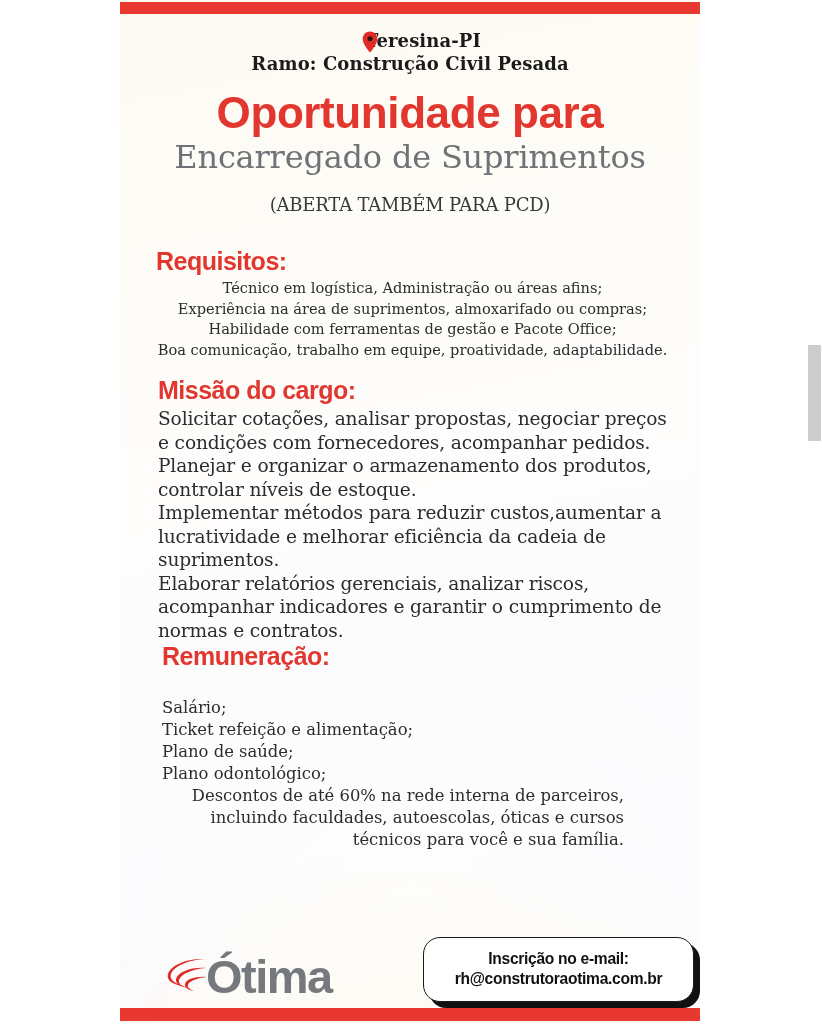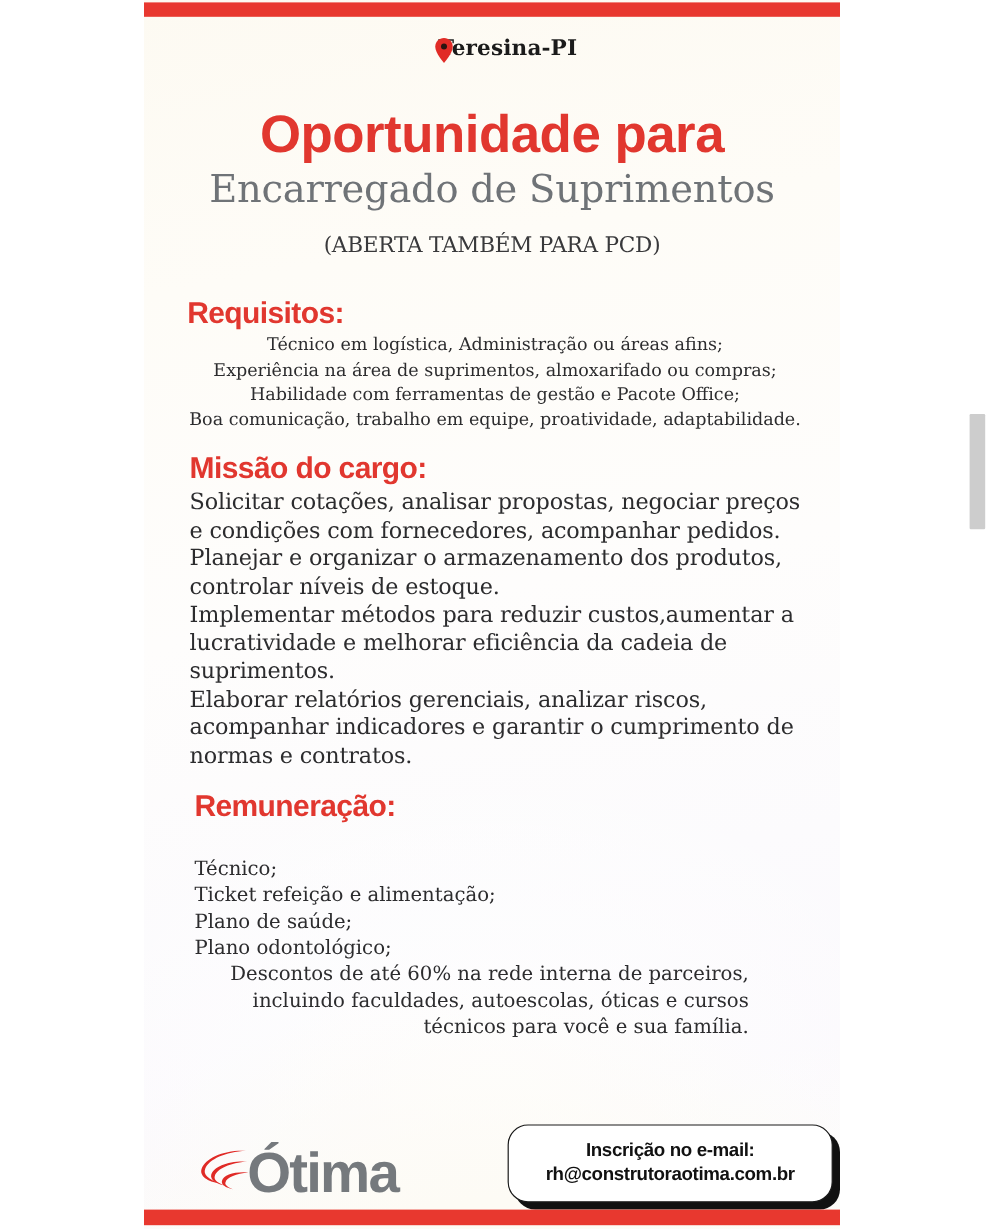--- a/index.html
+++ b/index.html
@@ -141,21 +141,21 @@
   #sec-missao .mission-list {
     margin: 2px 0 0 8px;
     padding: 0;
     list-style: none;
     font-size: 18.6px;
     line-height: 1.265;
     letter-spacing: -0.15px;
   }
 
   
-  #sec-remuneracao { top: 658px; }
+  #sec-remuneracao { top: 642px; }
   #sec-remuneracao .section-heading { margin-left: 12px; }
   #sec-remuneracao .benefit-list {
     margin: 26px 0 0 12px;
     padding: 0;
     list-style: none;
     font-size: 16.4px;
     line-height: 1.345;
   }
   #sec-remuneracao .benefit-list li.justified {
     text-align: justify;
@@ -229,20 +229,21 @@
 <div id="poster">
 
   <div class="bar-top"></div>
 
   <div id="location-block">
     <svg class="pin" viewBox="0 0 16 22">
       <path d="M8 0.6 C3.9 0.6 0.7 3.8 0.7 7.9 C0.7 13.4 8 21.4 8 21.4 C8 21.4 15.3 13.4 15.3 7.9 C15.3 3.8 12.1 0.6 8 0.6 Z" fill="#e12b26"></path>
       <circle cx="8" cy="7.7" r="2.5" fill="#2a1410"></circle>
     </svg>
     <div class="loc-line loc-line-1">Teresina-PI</div>
+    <div class="loc-line">Ramo: Construção Civil Pesada</div>
   </div>
 
   <div id="title-main">Oportunidade para</div>
   <div id="title-role">Encarregado de Suprimentos</div>
   <div id="title-pcd">(ABERTA TAMBÉM PARA PCD)</div>
 
   <div class="section" id="sec-requisitos">
     <div class="section-heading">Requisitos:</div>
     <ul class="req-list body-text">
       <li>Técnico em logística, Administração ou áreas afins;</li>
@@ -258,21 +259,21 @@
       <li>Solicitar cotações, analisar propostas,  negociar preços e condições com fornecedores,  acompanhar pedidos.</li>
       <li>Planejar e organizar o armazenamento dos produtos, controlar níveis de estoque.</li>
       <li>Implementar métodos  para reduzir custos,aumentar a lucratividade e melhorar eficiência da cadeia de suprimentos.</li>
       <li>Elaborar relatórios gerenciais, analizar riscos, acompanhar indicadores e garantir o cumprimento de normas e contratos.</li>
     </ul>
   </div>
 
   <div class="section" id="sec-remuneracao">
     <div class="section-heading">Remuneração:</div>
     <ul class="benefit-list body-text">
-      <li>Técnico;</li>
+      <li>Salário;</li>
       <li>Ticket refeição e alimentação;</li>
       <li>Plano de saúde;</li>
       <li>Plano odontológico;</li>
       <li class="justified last">Descontos de até 60% na rede interna de parceiros, incluindo faculdades, autoescolas, óticas e cursos técnicos para você e sua família.</li>
     </ul>
   </div>
 
   <div id="logo">
     <svg class="swoosh" viewBox="0 0 44 46">
       <path d="M40 6 C22 5 6 12 3 21 C1 27 8 32 18 33 C9 30 4 26 6 21 C9 13 23 7 40 6 Z" fill="#e02a26"></path>

